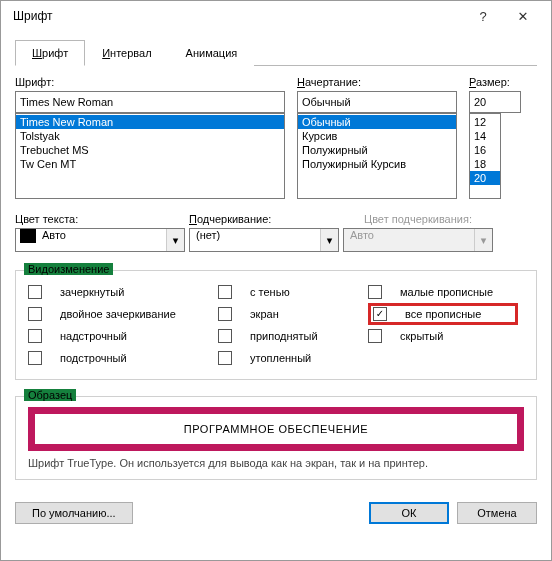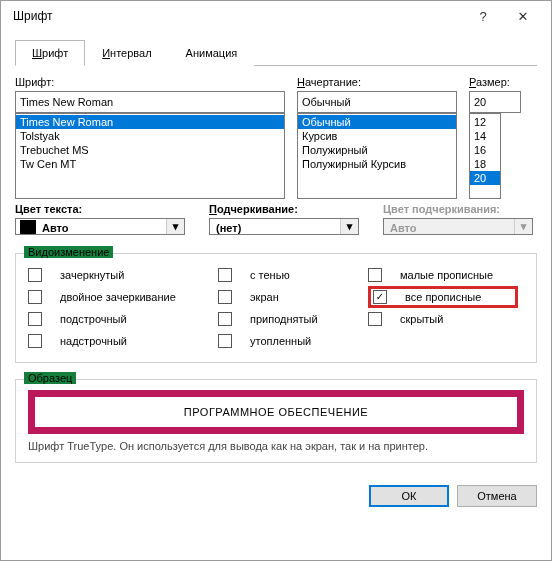--- a/index.html
+++ b/index.html
@@ -15,21 +15,21 @@
 .tab .u { text-decoration: underline; }
 .row { display: flex; gap: 12px; }
 .col { display: flex; flex-direction: column; }
 .lbl { margin-bottom: 3px; }
 .lbl .u { text-decoration: underline; }
 .input { border: 1px solid #7a7a7a; height: 22px; padding: 2px 4px; background: #fff; }
 .listbox { border: 1px solid #7a7a7a; background: #fff; overflow-y: scroll; height: 86px; padding: 1px 0; }
 .listitem { padding: 1px 4px; cursor: default; white-space: nowrap; }
 .listitem.sel { background: #0078d7; color: #fff; }
 .listbox.size { width: 32px; }
-.dropdown { display: flex; border: 1px solid #7a7a7a; height: 17px; align-items: flex-end; background: #fff; }
+.dropdown { display: flex; border: 1px solid #7a7a7a; height: 24px; align-items: flex-start; background: #fff; }
 .dropdown .dtext { flex: 1; padding: 0 6px; }
 .dropdown .darrow { width: 18px; text-align: center; border-left: 1px solid #ccc; background: #efefef; height: 100%; display: flex; align-items: center; justify-content: center; }
 .dropdown.disabled { color: #999; background: #f0f0f0; }
 .fieldset { border: 1px solid #d0d0d0; padding: 10px 12px 10px 12px; margin-top: 6px; position: relative; }
 .fieldset .legend { position: absolute; top: -8px; left: 8px; background: #15803d; padding: 0 4px; }
 .checkrow { display: flex; align-items: center; gap: 18px; height: 22px; }
 .checkbox { width: 14px; height: 14px; border: 1px solid #555; display: inline-flex; align-items: center; justify-content: center; background: #fff; font-size: 10px; line-height: 1; }
 .hl { border: 3px solid #d62828; padding: 2px 6px 2px 2px; }
 .sample { border: 7px solid #be185d; height: 44px; display: flex; align-items: center; justify-content: center; font-family: 'Times New Roman', serif; font-size: 26px; letter-spacing: 0.5px; overflow: hidden; }
 .bottombar { display: flex; gap: 8px; padding: 10px 14px; align-items: center; }
@@ -82,38 +82,38 @@
         <div class="listbox size">
             <div class="listitem">12</div>
             <div class="listitem">14</div>
             <div class="listitem">16</div>
             <div class="listitem">18</div>
             <div class="listitem sel">20</div>
           </div>
       </div>
     </div>
 
-    <div class="row" style="margin-top:4px; gap:24px;font-weight:bold;">
+    <div class="row" style="margin-top:14px; gap:4px;">
       <div class="col" style="width:170px;">
         <div class="lbl"><span>Цвет текста:</span></div>
         <div class="dropdown">
           <div style="width:16px;height:14px;background:#000;margin-left:4px;"></div>
           <div class="dtext">Авто</div>
           <div class="darrow">▾</div>
         </div>
       </div>
       <div class="col" style="width:150px;">
         <div class="lbl"><span class="u">П</span><span>одчеркивание:</span></div>
         <div class="dropdown">
           <div class="dtext">(нет)</div>
           <div class="darrow">▾</div>
         </div>
       </div>
       <div class="col" style="width:150px;">
-        <div class="lbl" style="color:#999;"><span>Цвет подчеркивания:</span></div>
+        <div class="lbl" style="color:#999;text-align:center;"><span>Цвет подчеркивания:</span></div>
         <div class="dropdown disabled">
           <div class="dtext">Авто</div>
           <div class="darrow">▾</div>
         </div>
       </div>
     </div>
 
     <div class="fieldset" style="margin-top:18px;">
       <div class="legend">Видоизменение</div>
       <div class="row" style="gap:30px;">
@@ -121,25 +121,25 @@
           <div class="checkrow">
               <span class="checkbox"></span>
               <span>зачеркнутый</span>
             </div>
           <div class="checkrow">
               <span class="checkbox"></span>
               <span>двойное зачеркивание</span>
             </div>
           <div class="checkrow">
               <span class="checkbox"></span>
-              <span>подстрочный</span>
+              <span>надстрочный</span>
             </div>
           <div class="checkrow">
               <span class="checkbox"></span>
-              <span>надстрочный</span>
+              <span>подстрочный</span>
             </div>
         </div>
         <div class="col" style="width:120px;">
           <div class="checkrow">
               <span class="checkbox"></span>
               <span>с тенью</span>
             </div>
           <div class="checkrow">
               <span class="checkbox"></span>
               <span>экран</span>
@@ -173,17 +173,18 @@
     <div class="fieldset" style="margin-top:16px;">
       <div class="legend">Образец</div>
       <div class="sample">
           <span>ПРОГРАММНОЕ ОБЕСПЕЧЕНИЕ</span>
         </div>
       <div class="hint">Шрифт TrueType. Он используется для вывода как на экран, так и на принтер.</div>
     </div>
   </div>
 
   <div class="bottombar">
+    <div class="wbtn"><span>По умолчанию...</span></div>
     <div class="spacer"></div>
     <div class="wbtn primary"><span>ОК</span></div>
     <div class="wbtn"><span>Отмена</span></div>
   </div>
 </div>
 
 </body></html>

